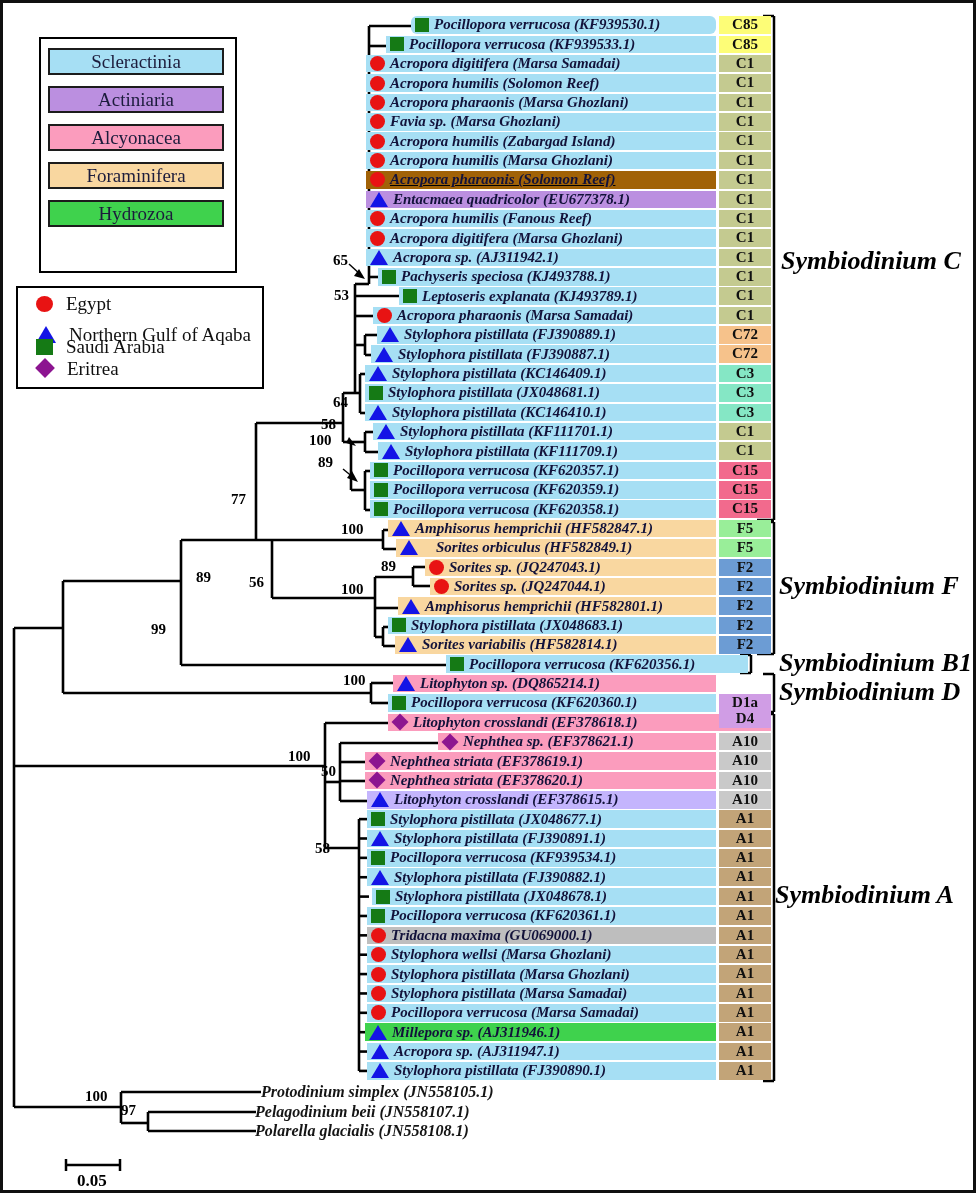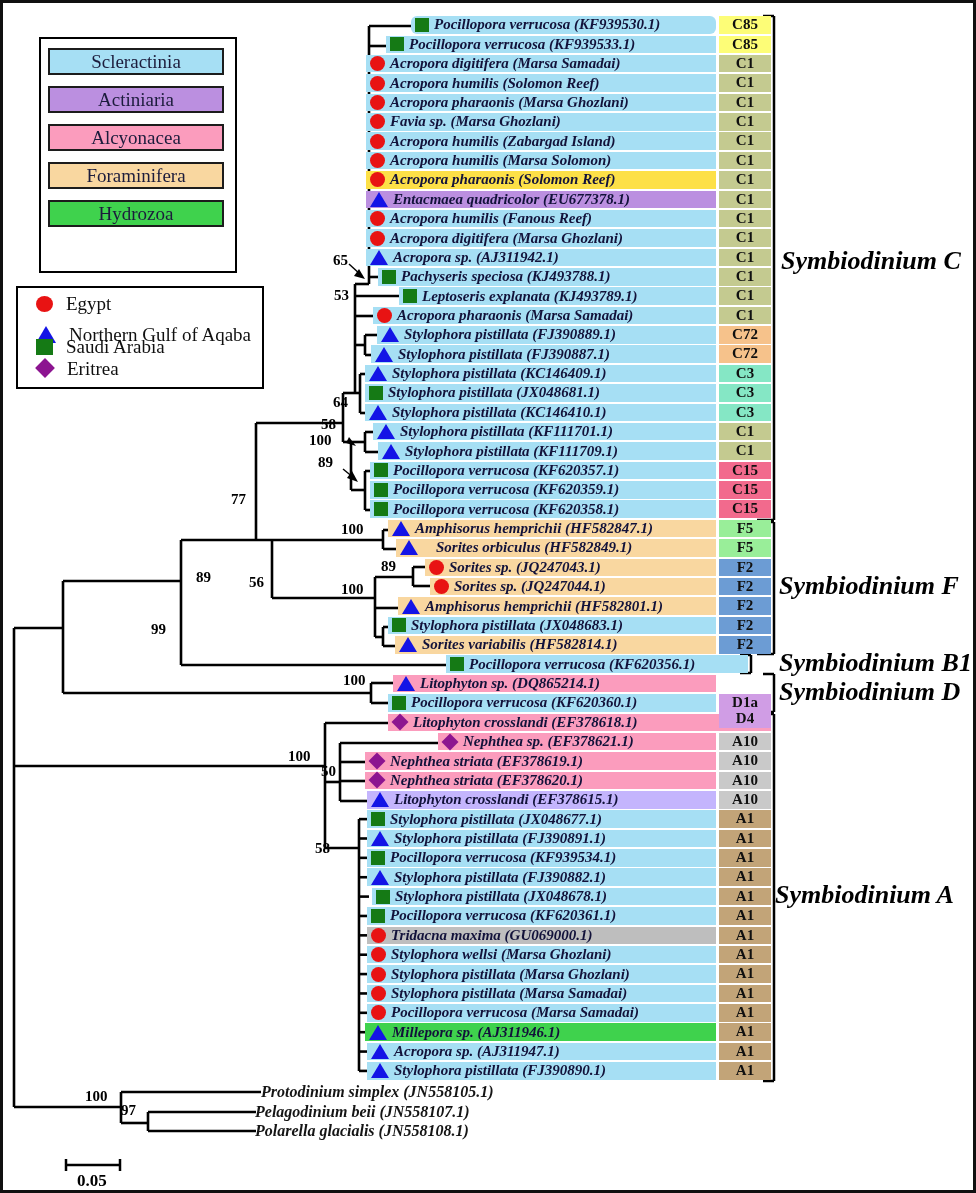--- a/index.html
+++ b/index.html
@@ -215,23 +215,23 @@
       <div class="row" style="left: 363px; top: 110.05px; width: 350px; background: rgb(166, 223, 244);">
         <span class="mk mk-c" style="background: rgb(232, 19, 19);"></span>
         <span class="t">Favia sp. (Marsa Ghozlani)</span>
       </div>
       <div class="row" style="left: 363px; top: 129.42px; width: 350px; background: rgb(166, 223, 244);">
         <span class="mk mk-c" style="background: rgb(232, 19, 19);"></span>
         <span class="t">Acropora humilis (Zabargad Island)</span>
       </div>
       <div class="row" style="left: 363px; top: 148.79px; width: 350px; background: rgb(166, 223, 244);">
         <span class="mk mk-c" style="background: rgb(232, 19, 19);"></span>
-        <span class="t">Acropora humilis (Marsa Solomon)</span>
-      </div>
-      <div class="row" style="left: 363px; top: 168.16px; width: 350px; background: #fde047;">
+        <span class="t">Acropora humilis (Marsa Ghozlani)</span>
+      </div>
+      <div class="row" style="left: 363px; top: 168.16px; width: 350px; background: #a16207; text-decoration: underline;">
         <span class="mk mk-c" style="background: rgb(232, 19, 19);"></span>
         <span class="t">Acropora pharaonis (Solomon Reef)</span>
       </div>
       <div class="row" style="left: 363px; top: 187.53px; width: 350px; background: rgb(187, 143, 224);">
         <span class="mk mk-t" style="border-bottom-color: rgb(20, 20, 230);"></span>
         <span class="t">Entacmaea quadricolor (EU677378.1)</span>
       </div>
       <div class="row" style="left: 363px; top: 206.9px; width: 350px; background: rgb(166, 223, 244);">
         <span class="mk mk-c" style="background: rgb(232, 19, 19);"></span>
         <span class="t">Acropora humilis (Fanous Reef)</span>

